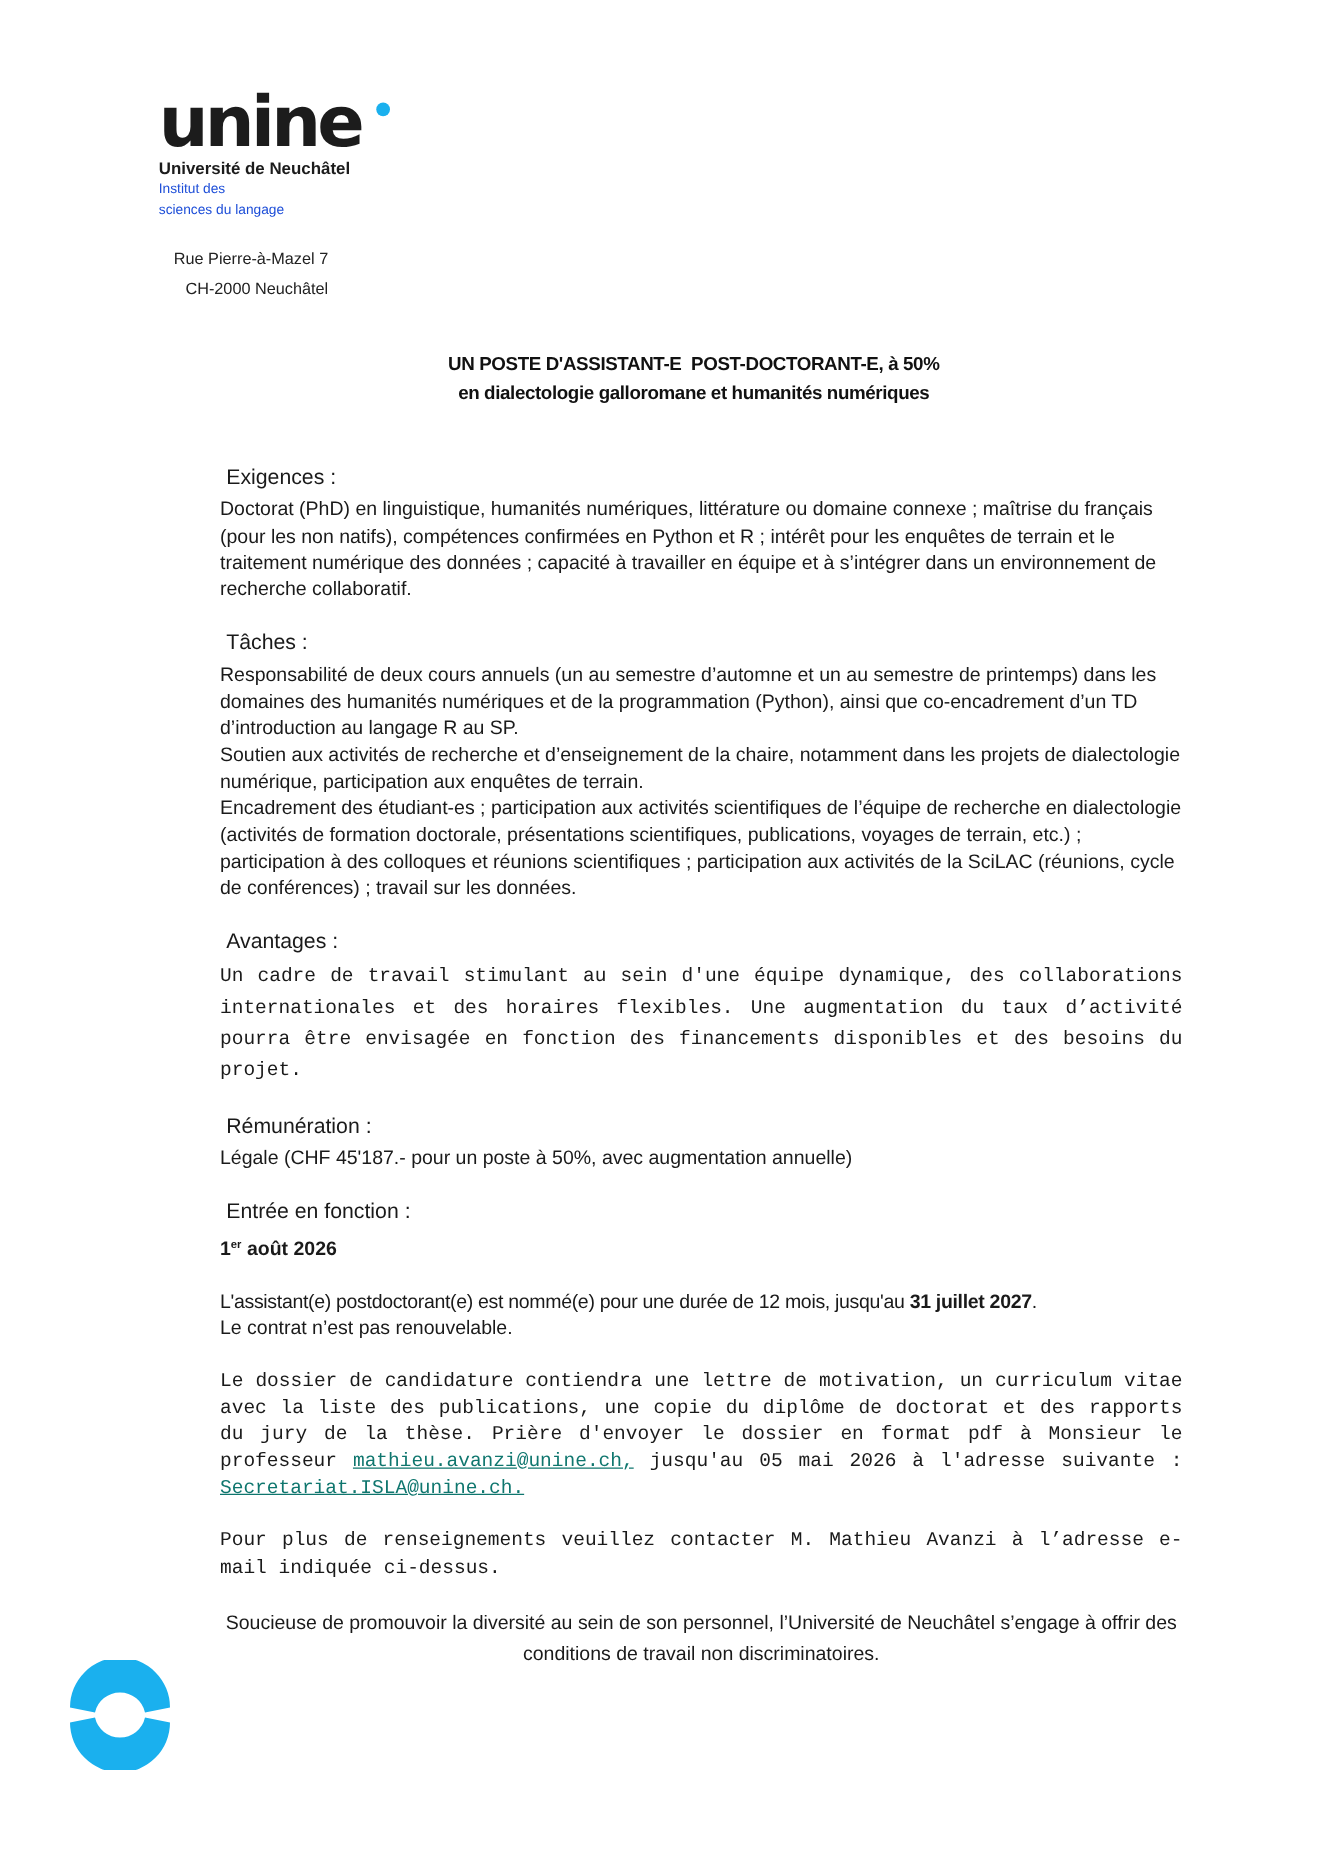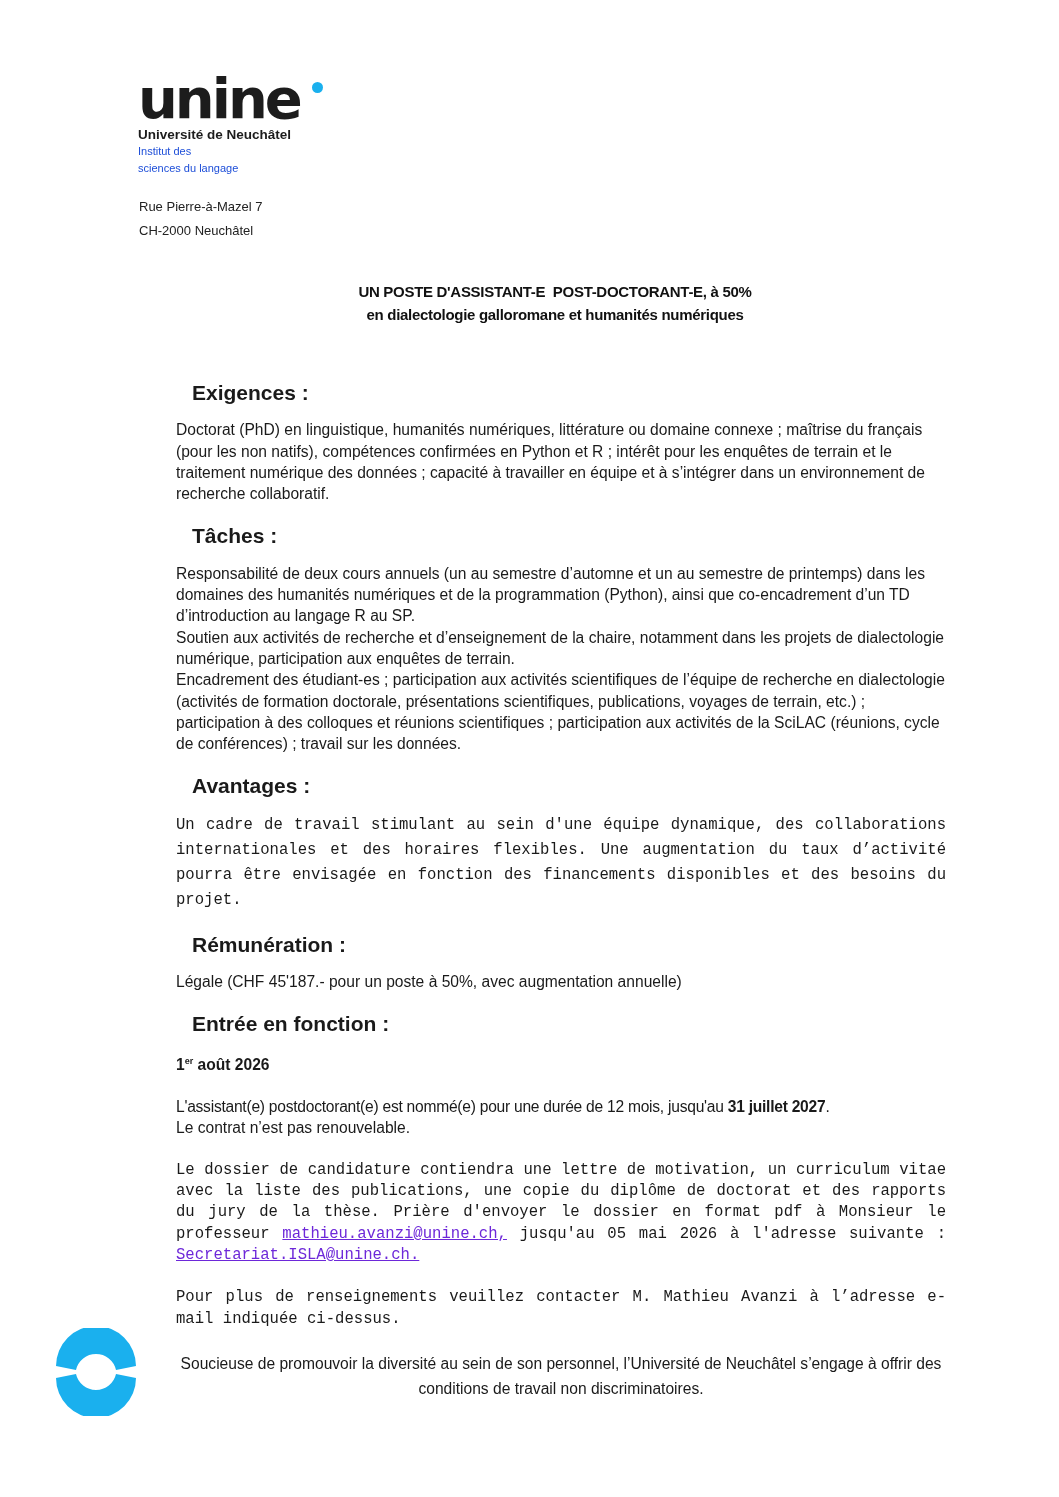--- a/index.html
+++ b/index.html
@@ -1,36 +1,36 @@
 <!DOCTYPE html>
 <html><head>
 <meta charset="utf-8">
 <style>
   html, body { margin: 0; padding: 0; background: #ffffff; }
   body { width: 1059px; height: 1497px; position: relative; overflow: hidden;
          font-family: "Liberation Sans", "DejaVu Sans", sans-serif; color: #1a1a1a; }
-  .logo { position: absolute; left: 138px; top: 74px; }
+  .logo { position: absolute; left: 127px; top: 74px; }
   .logo-word { font-family: "DejaVu Sans", sans-serif; font-weight: bold; font-size: 56px;
                letter-spacing: -3px; line-height: 50px; color: #1c1c1c; position: relative; }
   .logo-dot { position: absolute; left: 171px; top: 8px; width: 11px; height: 11px;
               border-radius: 50%; background: #1ab0ee; }
   .logo-uni { font-weight: bold; font-size: 13.5px; line-height: 17px; color: #1c1c1c; margin-top: 2px; }
   .logo-inst { font-size: 11px; line-height: 17px; color: #1d4ed8; }
-  .address { position: absolute; left: 139px; top: 195px; font-size: 13px; line-height: 24px; color: #222; }
+  .address { position: absolute; left: 139px; top: 195px; font-size: 13px; line-height: 24px; color: #222; text-align: right; }
   .title { position: absolute; left: 0; width: 1110px; top: 280px; text-align: center;
            font-weight: bold; font-size: 15px; line-height: 23px; color: #111; letter-spacing: -0.3px; }
   .content { position: absolute; left: 176px; top: 366px; width: 770px; font-size: 15.6px;
              line-height: 21.3px; color: #1a1a1a; }
   .sec { margin-bottom: 21px; }
-  .sec h3 { margin: 16px; font-size: 21px; font-weight: bold; line-height: 21.3px; }
+  .sec h3 { margin: 5px; font-size: 17px; font-weight: normal; line-height: 21.3px; }
   .sec p { margin: 0; }
   .justify { text-align: justify; font-family: Liberation Mono, monospace; }
   .av-body { line-height: 25px; }
   b.inline { font-weight: bold; }
-  a.mail { color: #6d28d9; text-decoration: underline; }
+  a.mail { color: #0f766e; text-decoration: underline; }
   sup { font-size: 9px; text-align: center; }
   .footer-logo { position: absolute; left: 52px; top: 1328px; width: 88px; height: 88px; }
 </style>
 </head>
 <body>
 
 <div class="logo">
   <div class="logo-word">unine</div>
   <span class="logo-dot" style="left:174px;"></span>
   <div class="logo-uni">Université de Neuchâtel</div>

